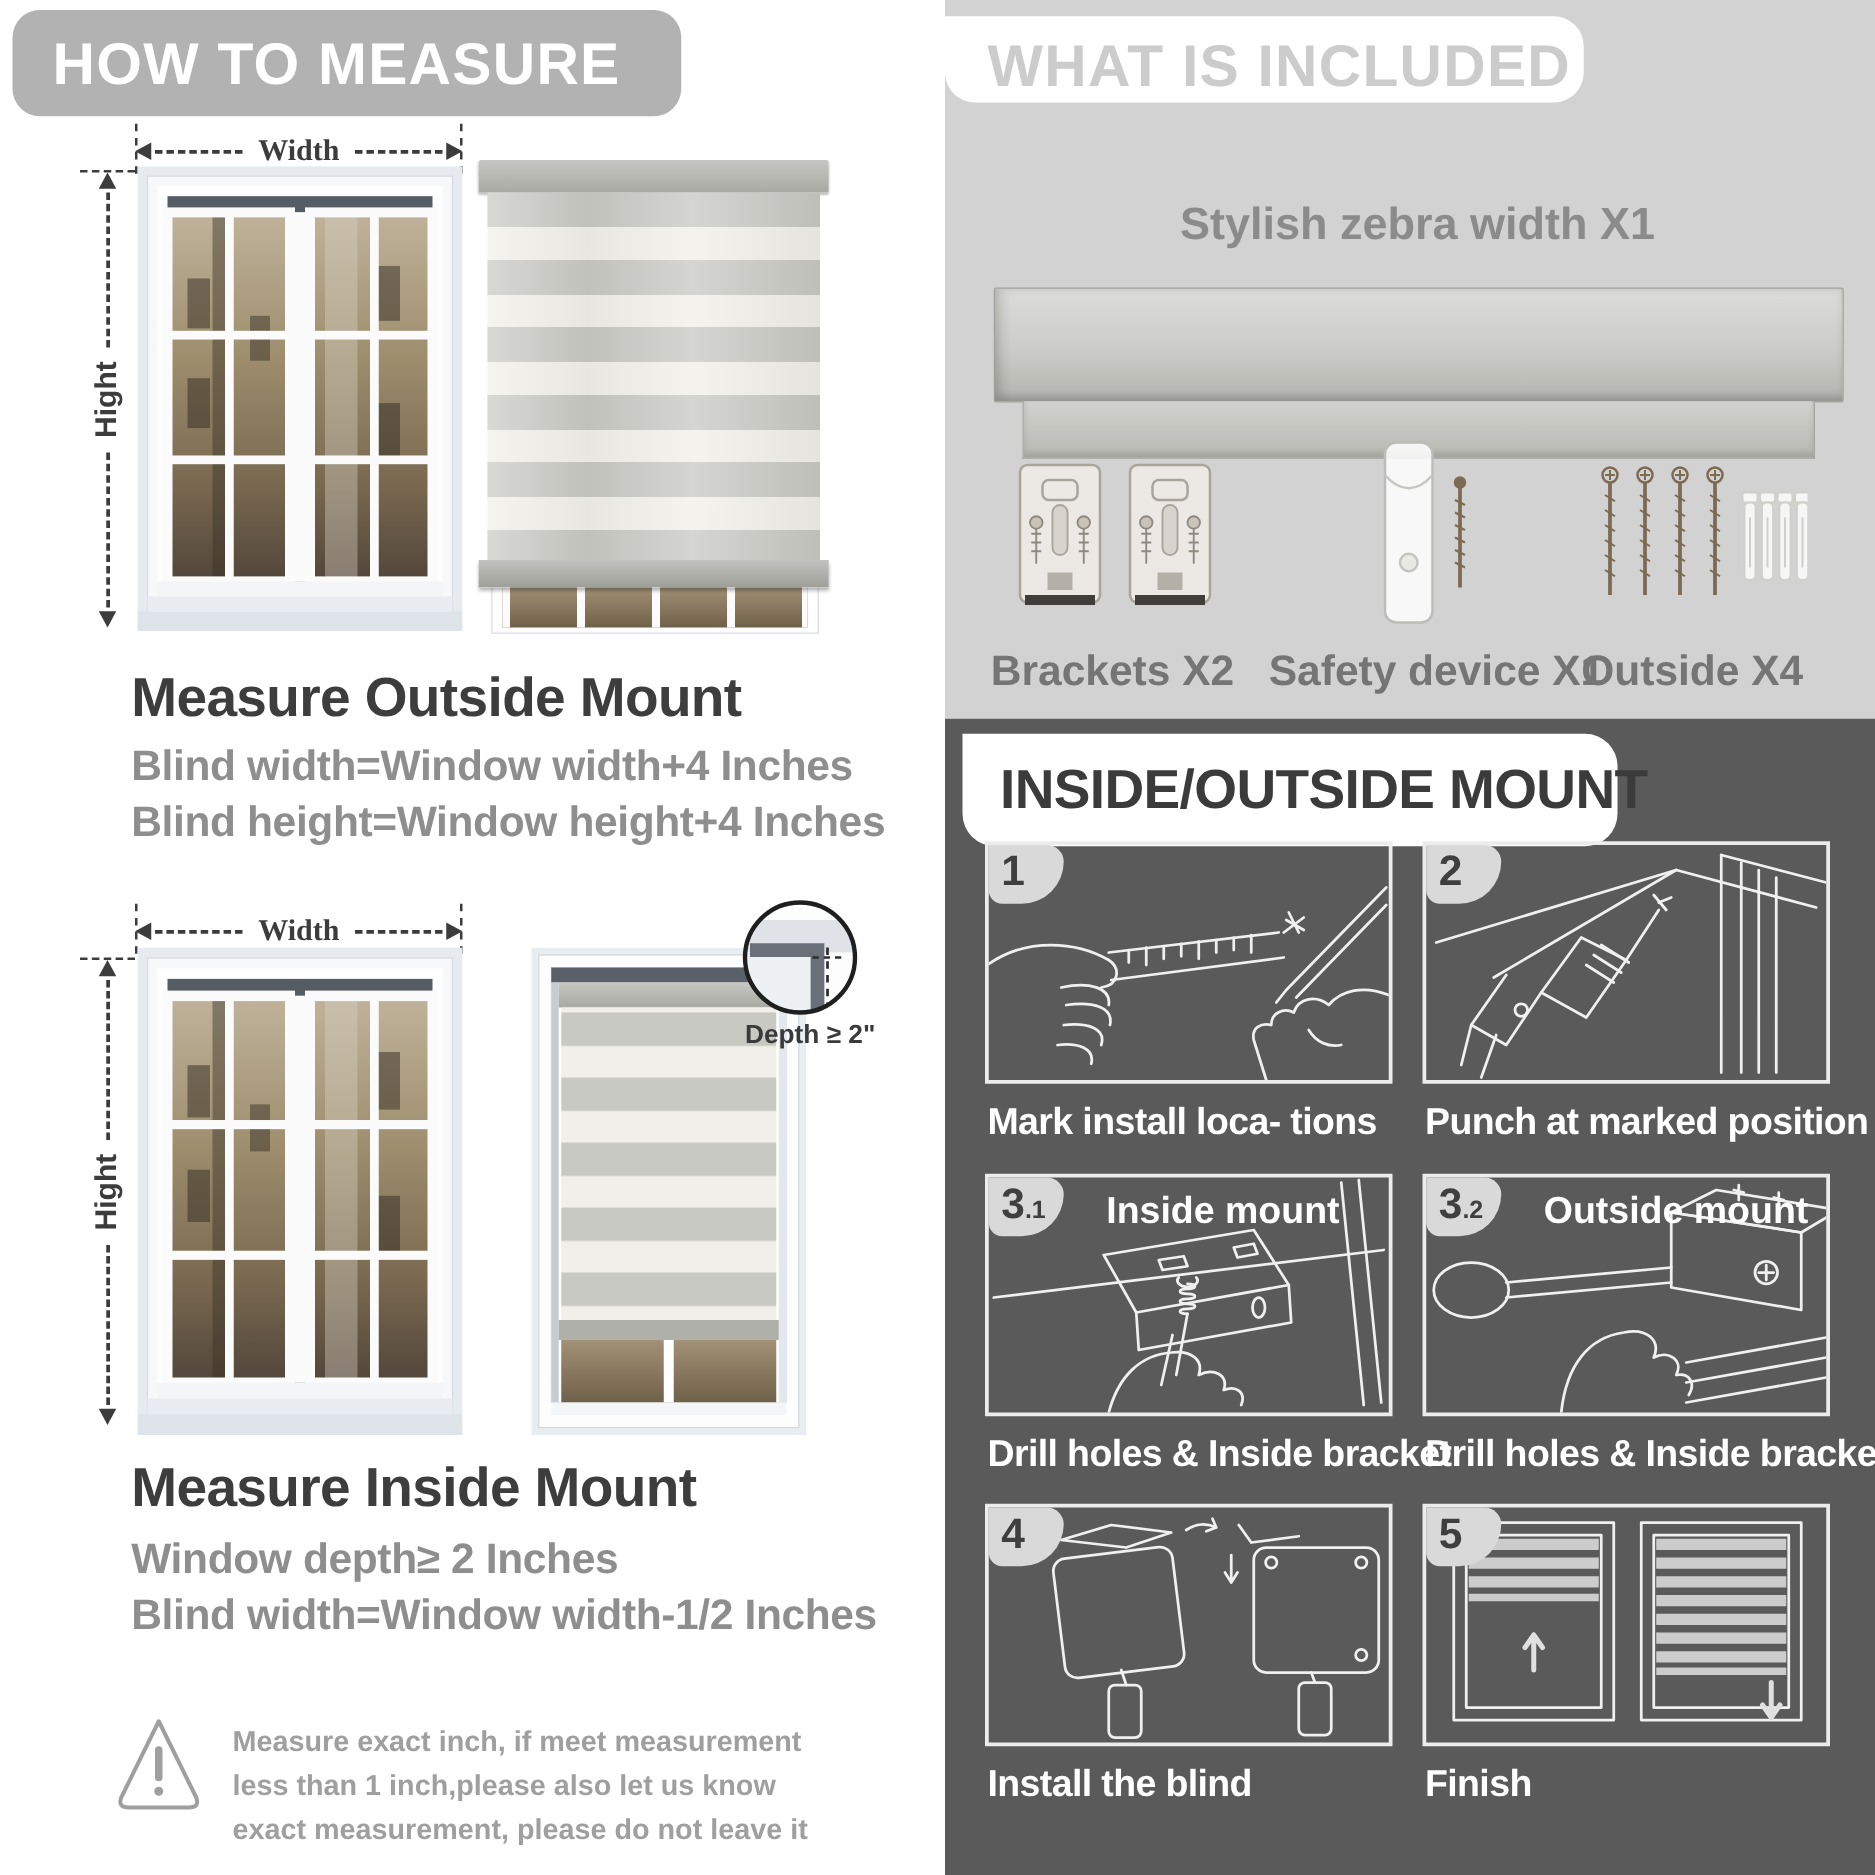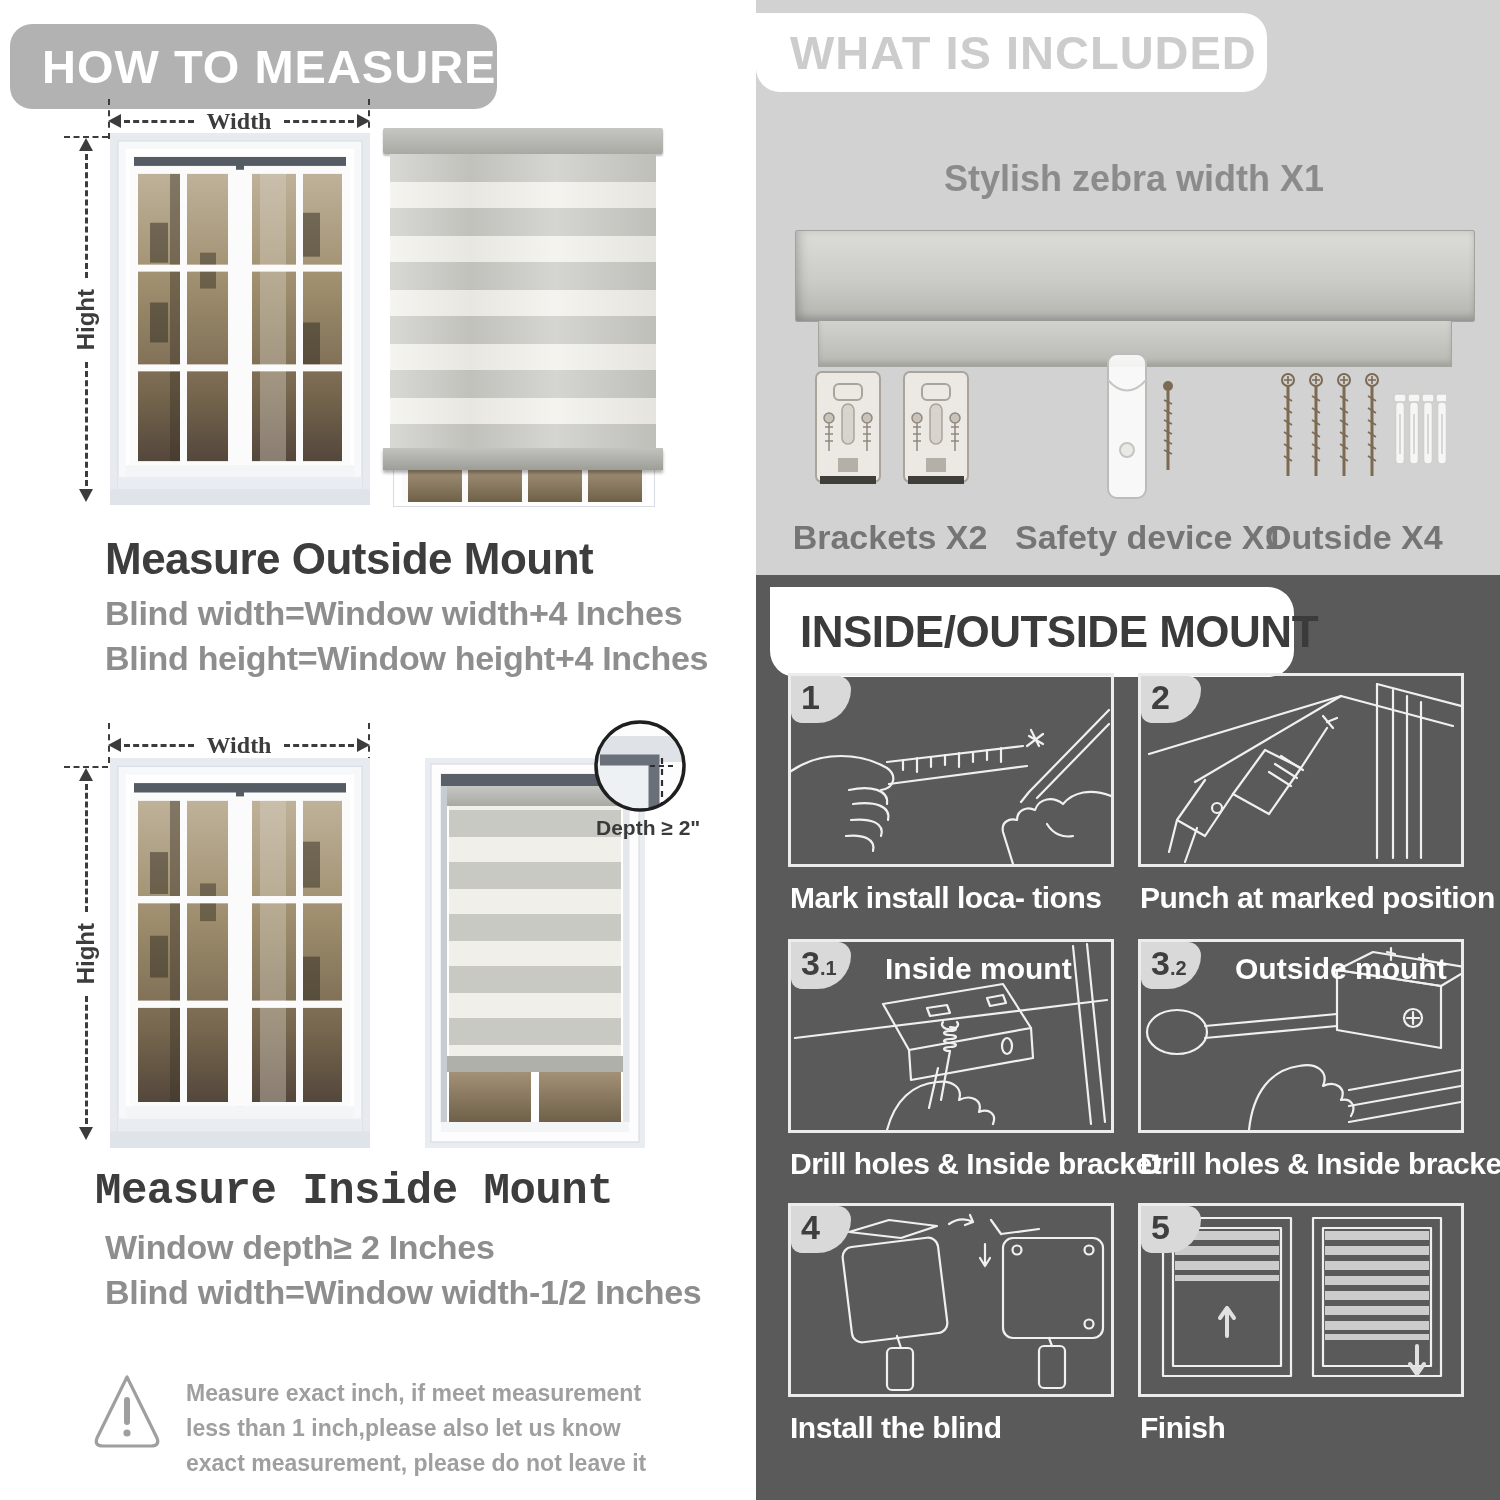--- a/index.html
+++ b/index.html
@@ -1,19 +1,19 @@
 <!DOCTYPE html>
 <html><head>
 <meta charset="utf-8">
 <style>
   html,body{margin:0;padding:0;width:1500px;height:1500px;overflow:hidden;background:#fff;
     font-family:"Liberation Sans", sans-serif;}
   .canvas{position:relative;width:1500px;height:1500px;background:#ffffff;}
   
-  .lheader{position:absolute;left:10px;top:24px;width:487px;height:85px;background:#b2b2b2;
+  .lheader{position:absolute;left:10px;top:8px;width:535px;height:85px;background:#b2b2b2;
     border-radius:22px;color:#ffffff;font-size:47px;font-weight:bold;line-height:85px;
     padding-left:32px;letter-spacing:1px;box-sizing:border-box;white-space:nowrap;}
   .sec-heading{position:absolute;color:#3d3d3d;font-size:44px;font-weight:bold;white-space:nowrap;letter-spacing:-0.5px;}
   .sec-line{position:absolute;color:#8e8e8e;font-size:34px;font-weight:bold;white-space:nowrap;letter-spacing:-0.3px;}
   .depth-label{position:absolute;left:596px;top:816px;color:#3a3a3a;font-size:21px;font-weight:bold;white-space:nowrap;}
   .warn-text{position:absolute;left:186px;top:1376px;width:474px;color:#9f9f9f;font-size:23px;
     font-weight:bold;line-height:35px;}
   
   .harrow{position:absolute;height:24px;display:flex;align-items:center;color:#3c3c3c;font-family:Liberation Serif, serif;}
   .harrow .ah{width:0;height:0;border-top:7px solid transparent;border-bottom:7px solid transparent;}
@@ -40,21 +40,21 @@
     border-radius:2px;box-shadow:0 2px 2px rgba(0,0,0,.25);}
   .b1-fabric{position:absolute;left:7px;top:26px;width:266px;height:294px;
     background-image:linear-gradient(90deg,rgba(255,255,255,.28),rgba(0,0,0,.04) 30%,rgba(255,255,255,.22) 62%,rgba(0,0,0,.05)),
       repeating-linear-gradient(to bottom,#c9c9c4 0 28px,#f1f0ea 28px 54px);}
   .b1-rail{position:absolute;left:0;top:320px;width:100%;height:22px;
     background:linear-gradient(#c2c2be,#9e9e99);box-shadow:0 3px 3px rgba(0,0,0,.3);}
   .circle-detail{position:absolute;left:592px;top:718px;width:96px;height:96px;}
   .warn-tri{position:absolute;left:92px;top:1370px;width:70px;height:80px;}
   
   .rlight{position:absolute;left:756px;top:0;width:744px;height:575px;background:#d2d2d2;}
-  .rheader{position:absolute;left:0;top:13px;width:511px;height:79px;background:#ffffff;
+  .rheader{position:absolute;left:0;top:13px;width:511px;height:69px;background:#ffffff;
     border-radius:0 24px 24px 24px;color:#cccccc;font-size:47px;font-weight:bold;line-height:79px;
     padding-left:34px;letter-spacing:1px;box-sizing:border-box;white-space:nowrap;}
   .blind-title{position:absolute;left:39px;top:158px;width:678px;text-align:center;color:#8b8b8b;
     font-size:36px;font-weight:bold;white-space:nowrap;}
   .hr-top{position:absolute;left:39px;top:230px;width:678px;height:90px;border-radius:2px;
     background:linear-gradient(180deg,#dcdcd9,#cbcbc7 55%,#b4b4af);border:1px solid #a2a29d;
     box-shadow:inset 6px 0 8px rgba(0,0,0,.12), inset 0 -5px 6px rgba(0,0,0,.12);}
   .hr-bot{position:absolute;left:62px;top:321px;width:632px;height:45px;
     background:linear-gradient(180deg,#d2d2ce,#b8b8b3);border:1px solid #a5a5a0;border-top:none;
     box-shadow:inset 0 -4px 5px rgba(0,0,0,.12);}
@@ -240,21 +240,21 @@
       <rect x="0" y="18" width="96" height="26" fill="#dfe3e8"></rect>
       <rect x="0" y="44" width="58" height="52" fill="#eef1f4"></rect>
       <path d="M8,42 H62 V96" stroke="#69707a" stroke-width="11" fill="none"></path>
       <path d="M70,40 V96" stroke="#2e2e2e" stroke-width="2.2" stroke-dasharray="6,5" fill="none"></path>
       <path d="M58,48 H82" stroke="#2e2e2e" stroke-width="2" stroke-dasharray="5,4" fill="none"></path>
     </g>
     <circle cx="48" cy="48" r="44" fill="none" stroke="#1f1f1f" stroke-width="3.5"></circle>
   </svg>
   <div class="depth-label">Depth ≥ 2"</div>
 
-  <div class="sec-heading" style="left:95px;top:1166px;font-family:Liberation Mono, monospace;">Measure Inside Mount</div>
+  <div class="sec-heading" style="left:105px;top:1166px;">Measure Inside Mount</div>
   <div class="sec-line" style="left:105px;top:1228px;">Window depth≥ 2 Inches</div>
   <div class="sec-line" style="left:105px;top:1273px;">Blind width=Window width-1/2 Inches</div>
 
   <svg class="warn-tri" viewBox="0 0 70 80">
     <path d="M35,7 L65,68 Q68,76 59,76 L11,76 Q2,76 5,68 Z" fill="none" stroke="#9f9f9f" stroke-width="3.2" stroke-linejoin="round"></path>
     <path d="M35,30 L35,52" stroke="#9f9f9f" stroke-width="6" stroke-linecap="round"></path>
     <circle cx="35" cy="63" r="3.6" fill="#9f9f9f"></circle>
   </svg>
   <div class="warn-text">Measure exact inch, if meet measurement less than 1 inch,please also let us know exact measurement, please do not leave it</div>
 

